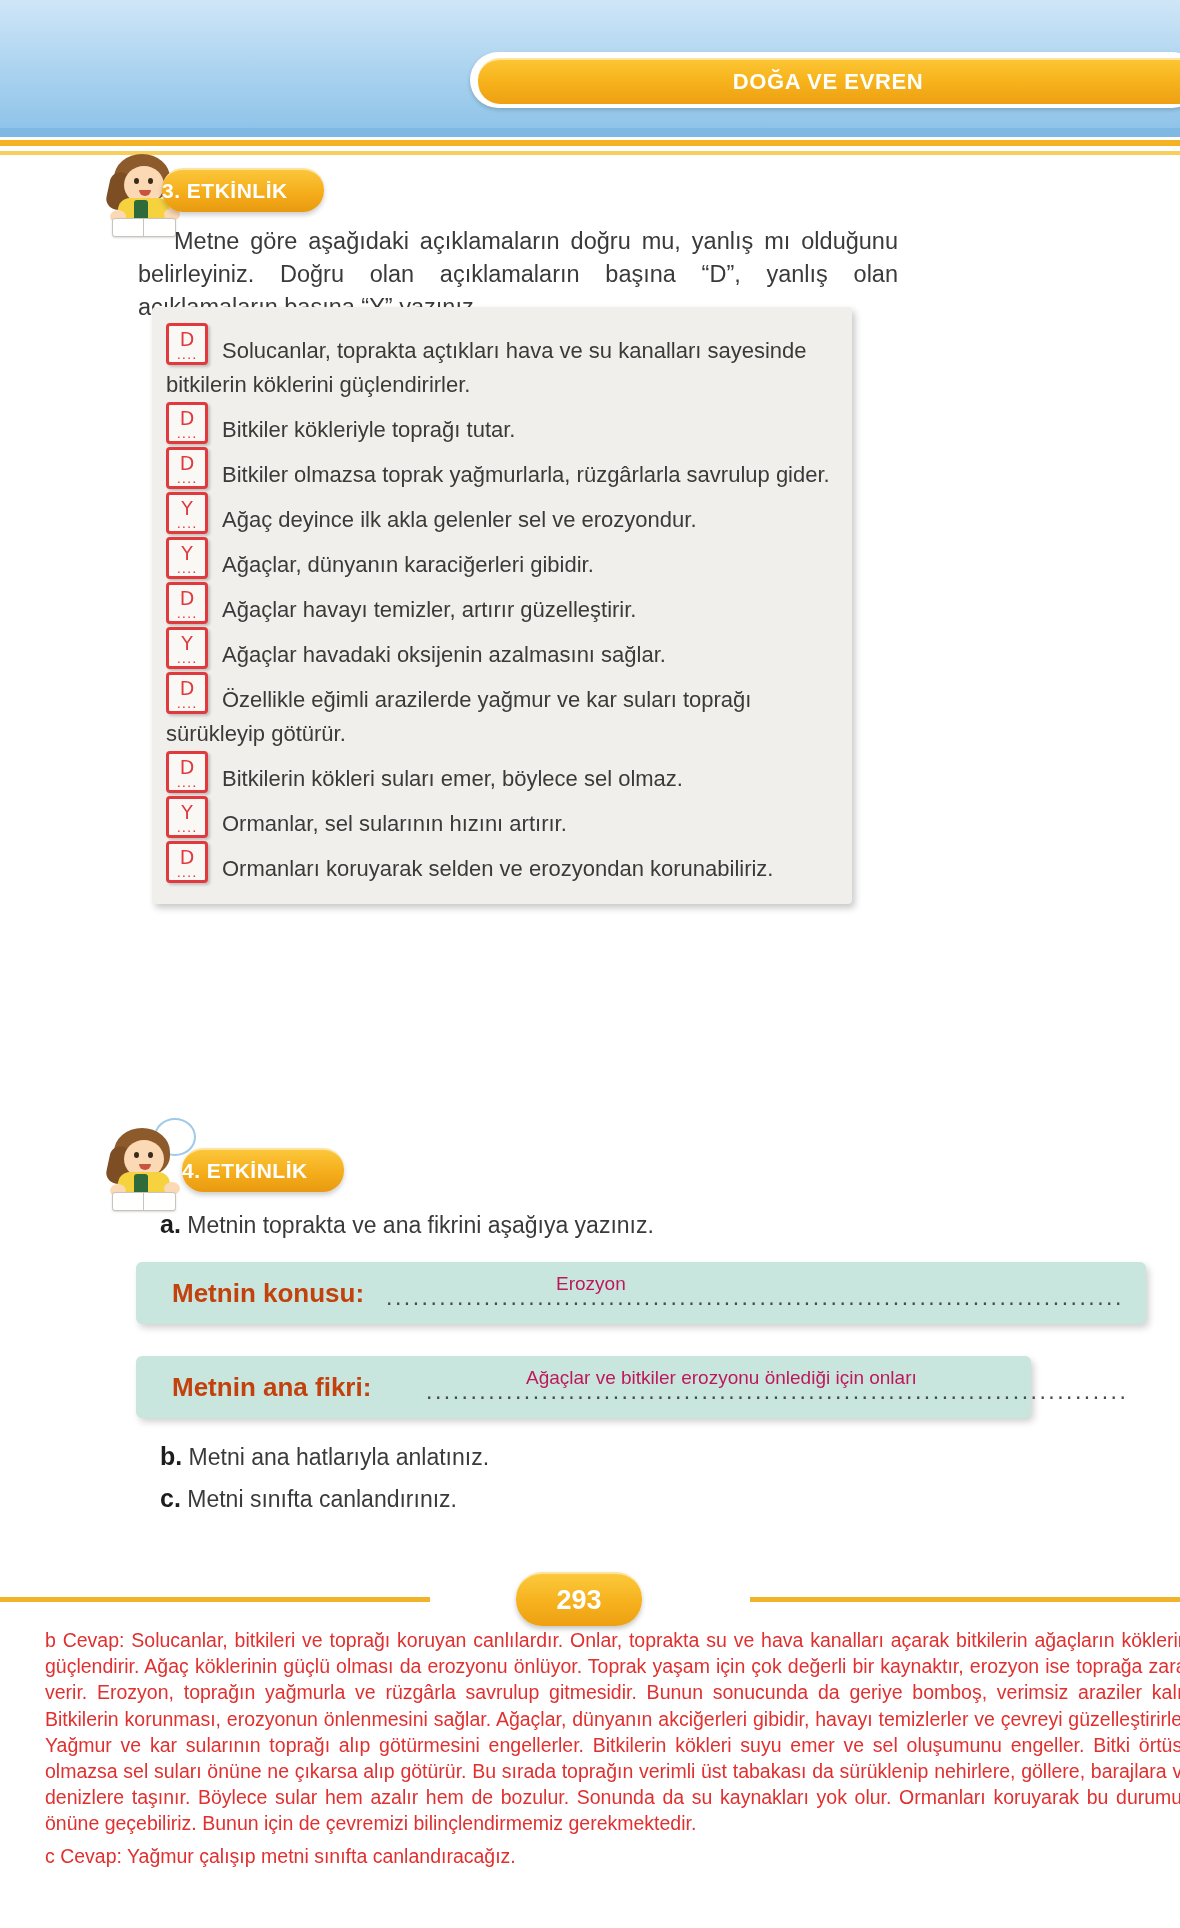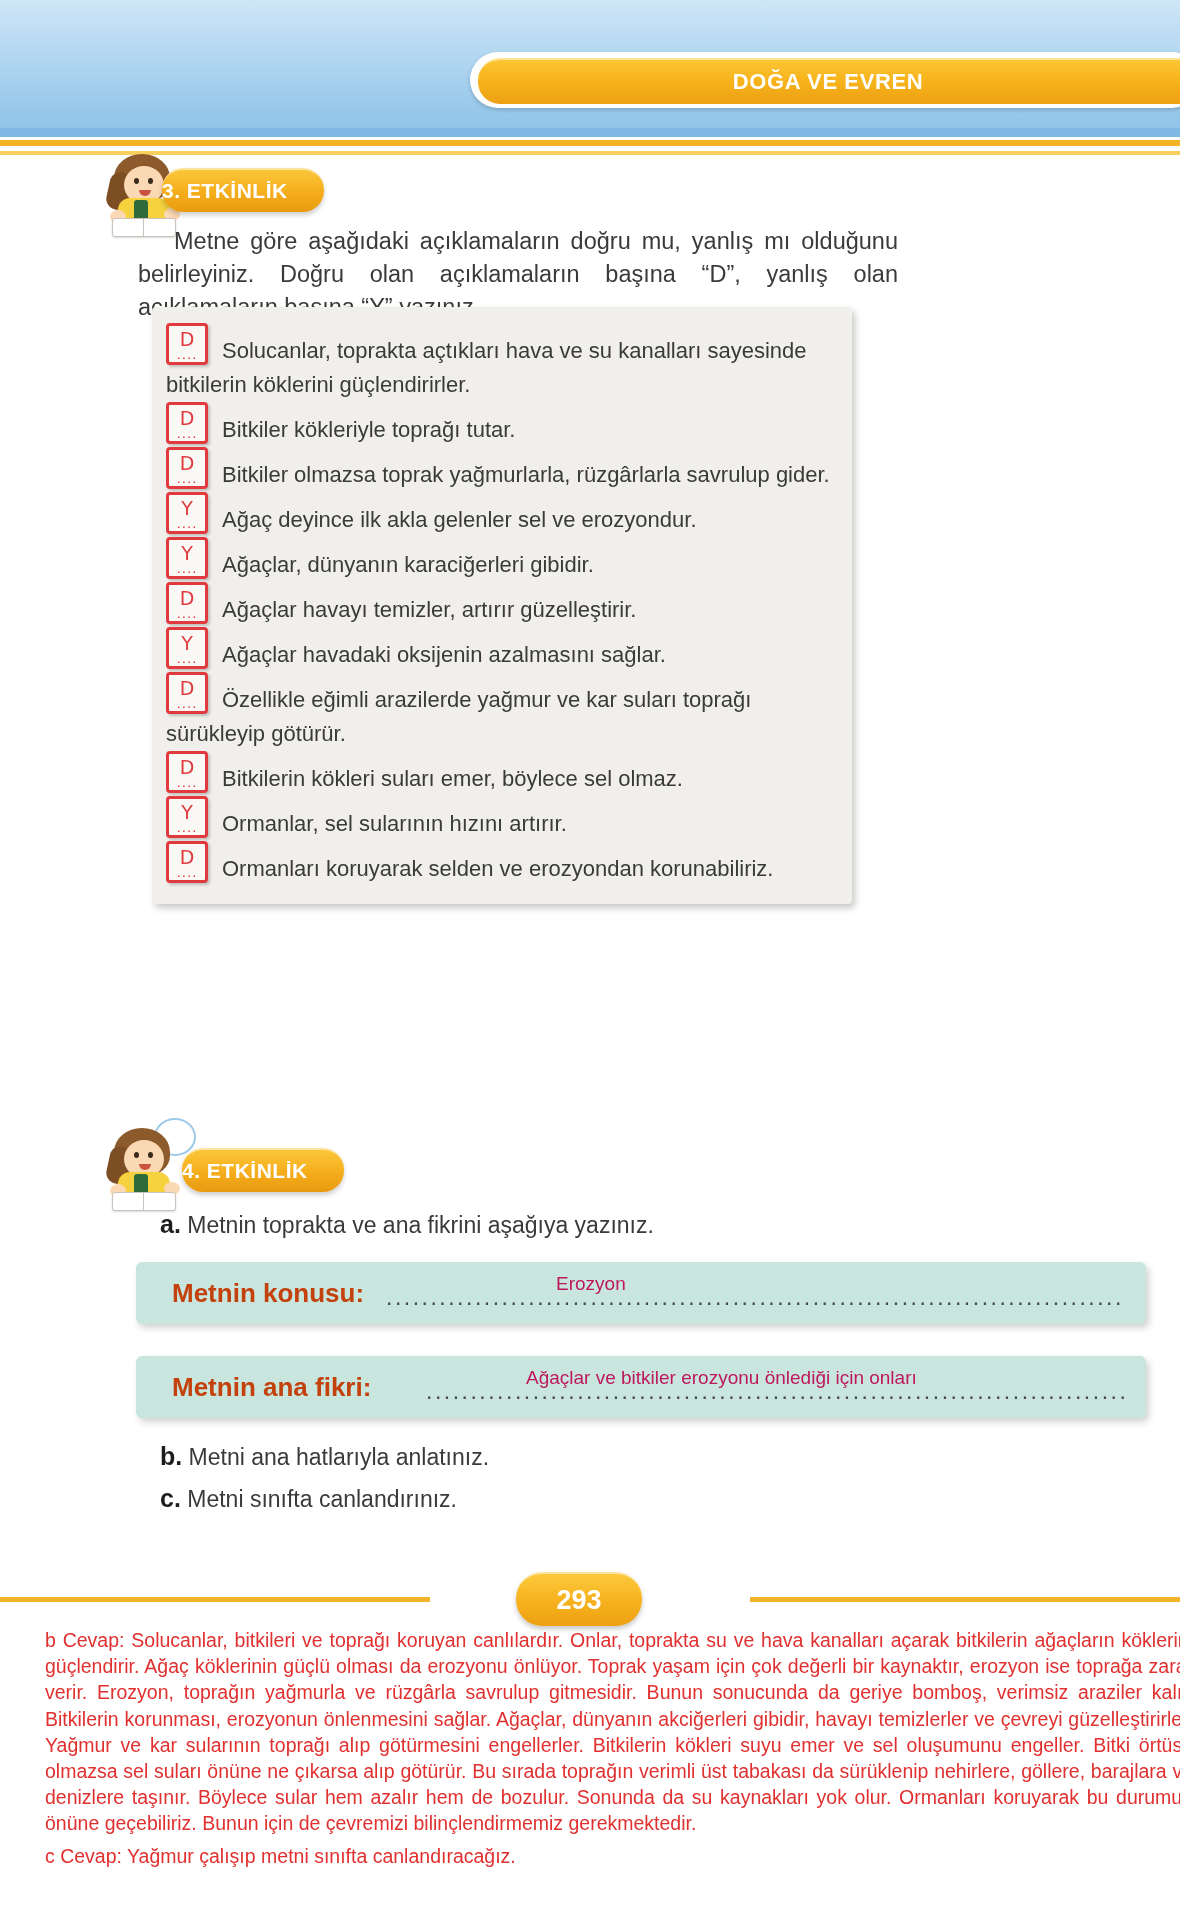--- a/index.html
+++ b/index.html
@@ -384,21 +384,21 @@
   <b>a.</b>
   <span>Metnin toprakta ve ana fikrini aşağıya yazınız.</span>
 </div>
 
 <div class="answer-strip" style="left:136px; top:1262px; width:1010px;">
   <div class="answer-strip-label">Metnin konusu:</div>
   <div class="answer-strip-dots" style="left:250px; width:740px;">..........................................................................................................................</div>
   <div class="answer-strip-written" style="left:420px;">Erozyon</div>
 </div>
 
-<div class="answer-strip" style="left:136px; top:1356px; width:1010px;">
+<div class="answer-strip" style="left:136px; top:1356px; width:895px;">
   <div class="answer-strip-label">Metnin ana fikri:</div>
   <div class="answer-strip-dots" style="left:290px; width:700px;">..........................................................................................................................</div>
   <div class="answer-strip-written" style="left:390px;">Ağaçlar ve bitkiler erozyonu önlediği için onları</div>
 </div>
 
 <div class="sub-item" style="left:160px; top:1440px; width:700px;">
   <b>b.</b>
   <span>Metni ana hatlarıyla anlatınız.</span>
 </div>
 <div class="sub-item" style="left:160px; top:1482px; width:700px;">

